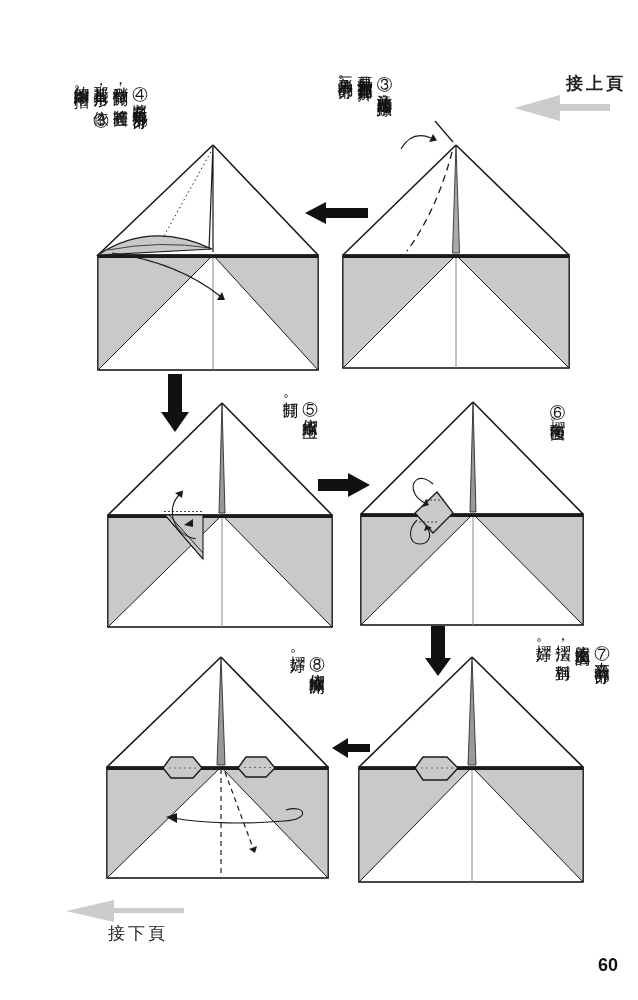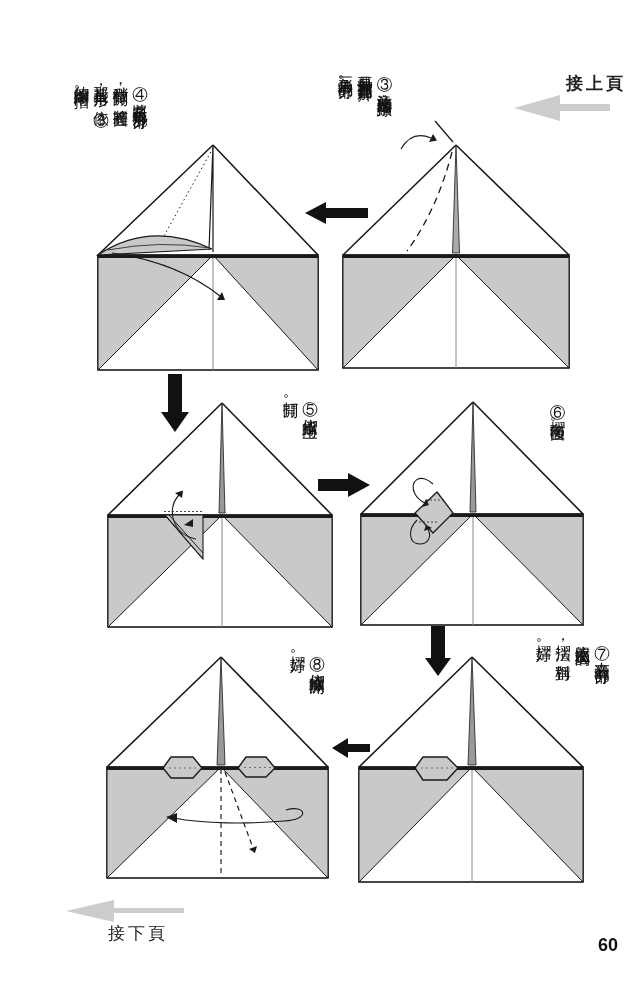--- a/index.html
+++ b/index.html
@@ -12,21 +12,21 @@
     position:absolute;
     writing-mode:vertical-rl;
     text-orientation:upright;
     white-space:pre-line;
     font-size:15.5px;
     line-height:19.5px;
     letter-spacing:1.5px;
     color:#111;
   }
   .hlabel{position:absolute;font-size:17px;letter-spacing:3px;color:#222;}
-  .pagenum{position:absolute;font-size:18px;font-weight:bold;color:#111;}
+  .pagenum{position:absolute;font-size:18px;font-weight:bold;color:#111;margin-top:20px;}
   svg.abs{position:absolute;display:block;}
 </style>
 </head>
 <body>
 
 <div class="page">
 
   <div class="hlabel" style="left:566px;top:72px;font-weight:bold;">接上頁</div>
   <svg class="abs" style="left:510px;top:88px;" width="104" height="38" viewBox="0 0 104 38">
     <polygon points="4,20 50,7 50,16 100,16 100,23 50,23 50,33" fill="#cccccc"></polygon>

